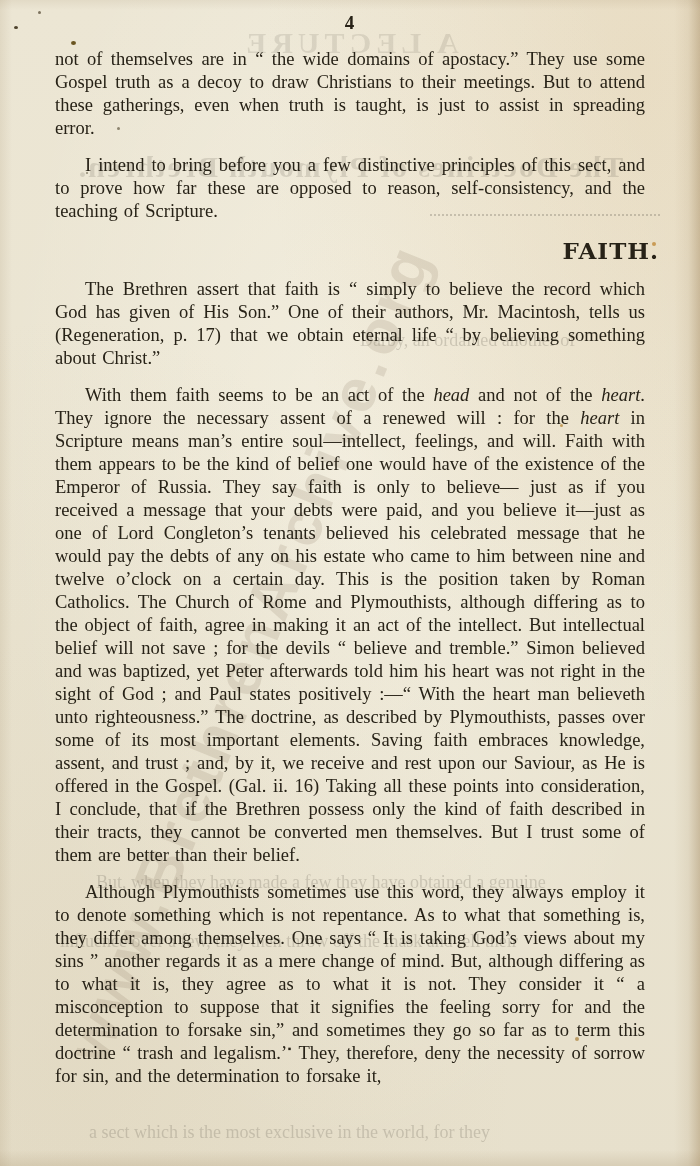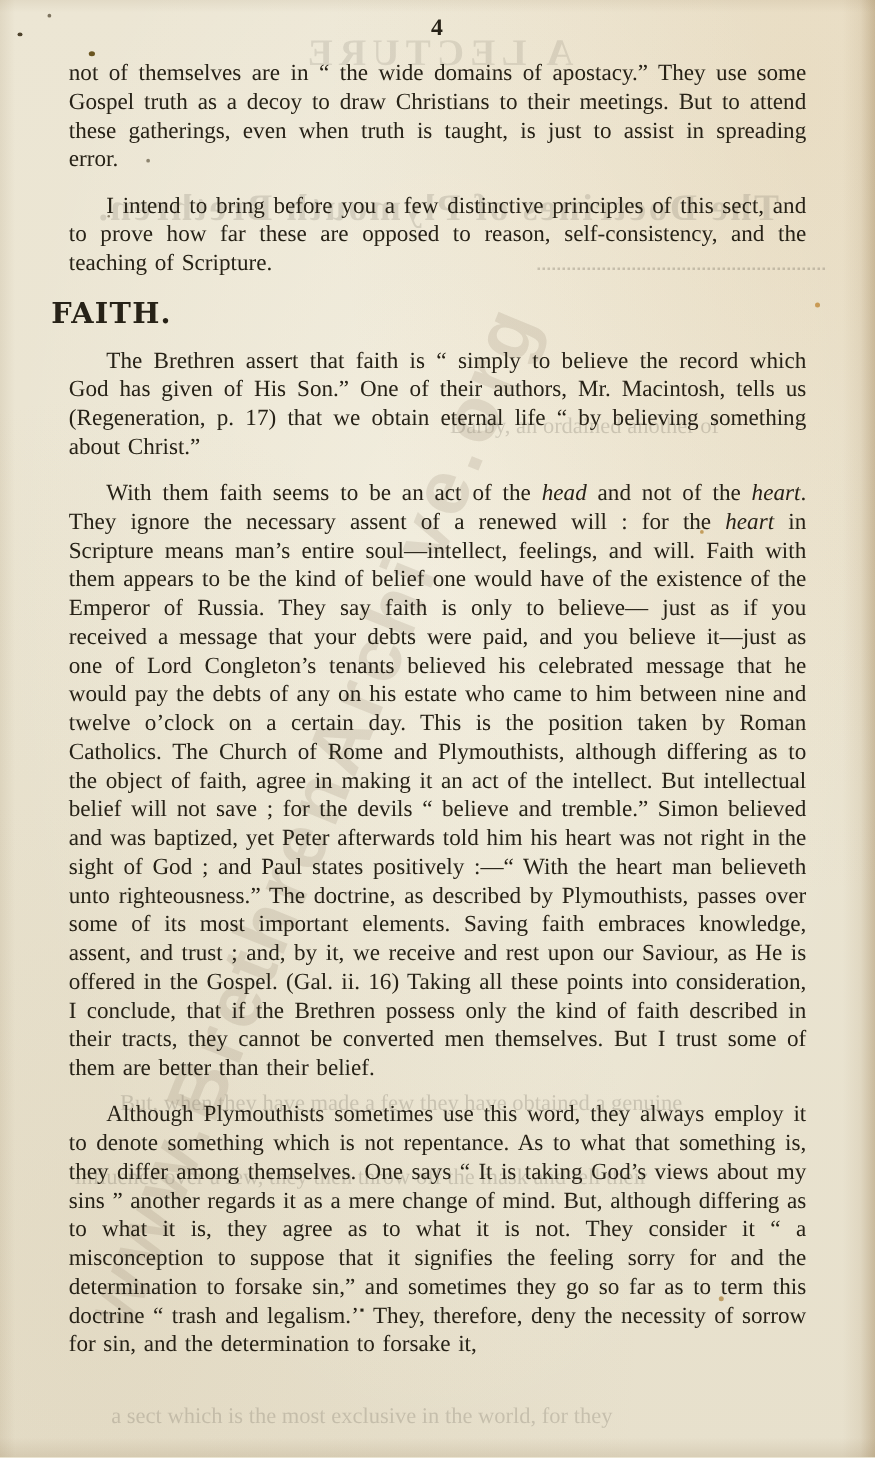--- a/index.html
+++ b/index.html
@@ -22,21 +22,21 @@
   .edge-top{position:absolute;top:0;left:0;right:0;height:10px;
     background:linear-gradient(to bottom, rgba(140,115,75,0.10), transparent);}
 
   .content{position:relative;padding:12px 41px 0 41px;z-index:3;}
   .page-number{text-align:center;font-size:19px;font-weight:bold;letter-spacing:1px;
     margin-bottom:12px;}
   p.body{margin:14px;font-size:18.5px;line-height:23px;text-align:justify;
     word-spacing:1.5px;}
   p.indent{text-indent:30px;}
   .ital{font-style:italic;}
-  .h-faith{margin:10px 0 9px 0;text-align:left;font-size:23px;font-weight:bold;
+  .h-faith{margin:10px 0 9px 0;text-align:right;font-size:23px;font-weight:bold;
     letter-spacing:1px;font-family:"DejaVu Serif","Liberation Serif",serif;}
   .h-rep{margin:14px 0 12px 0;text-align:center;font-size:27px;font-weight:bold;
     letter-spacing:2px;font-family:"DejaVu Serif","Liberation Serif",serif;}
   .sup-mark{font-size:10px;vertical-align:super;line-height:0;}
 
   
   .ghost{position:absolute;color:#6d675a;white-space:nowrap;z-index:1;
     font-family:"Liberation Serif","DejaVu Serif",serif;}
   .ghost.mirror{transform:scaleX(-1);}
   .g-title1{top:26px;left:0;width:100%;text-align:center;font-size:30px;font-weight:bold;

